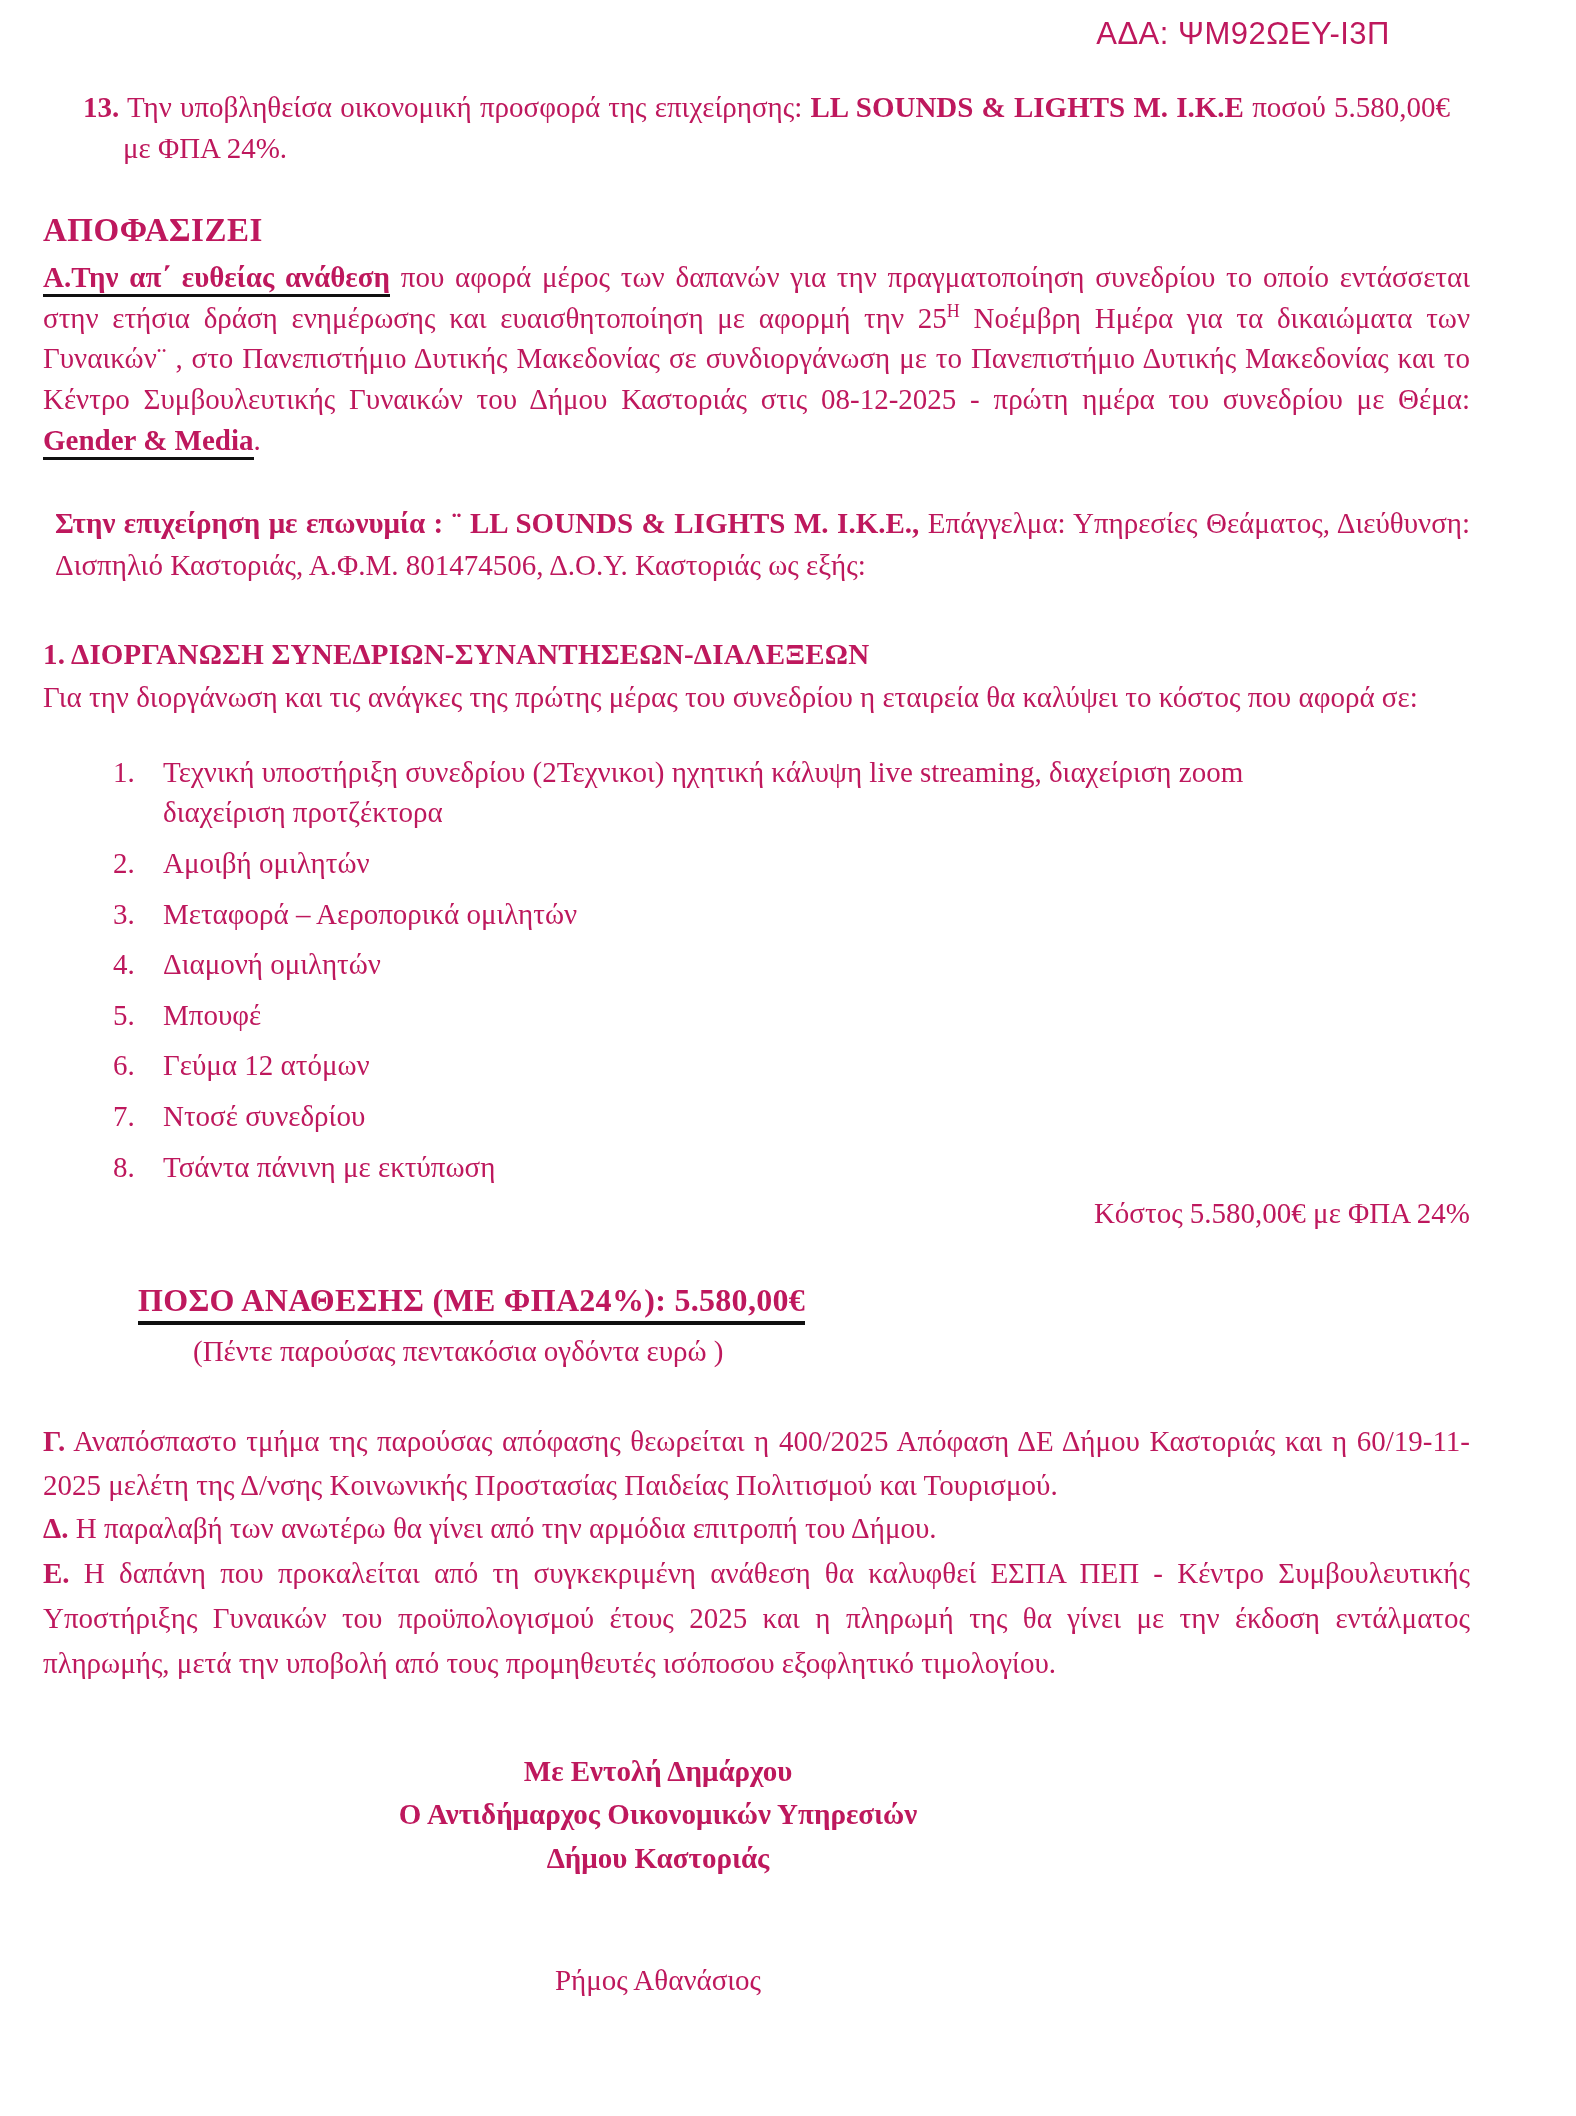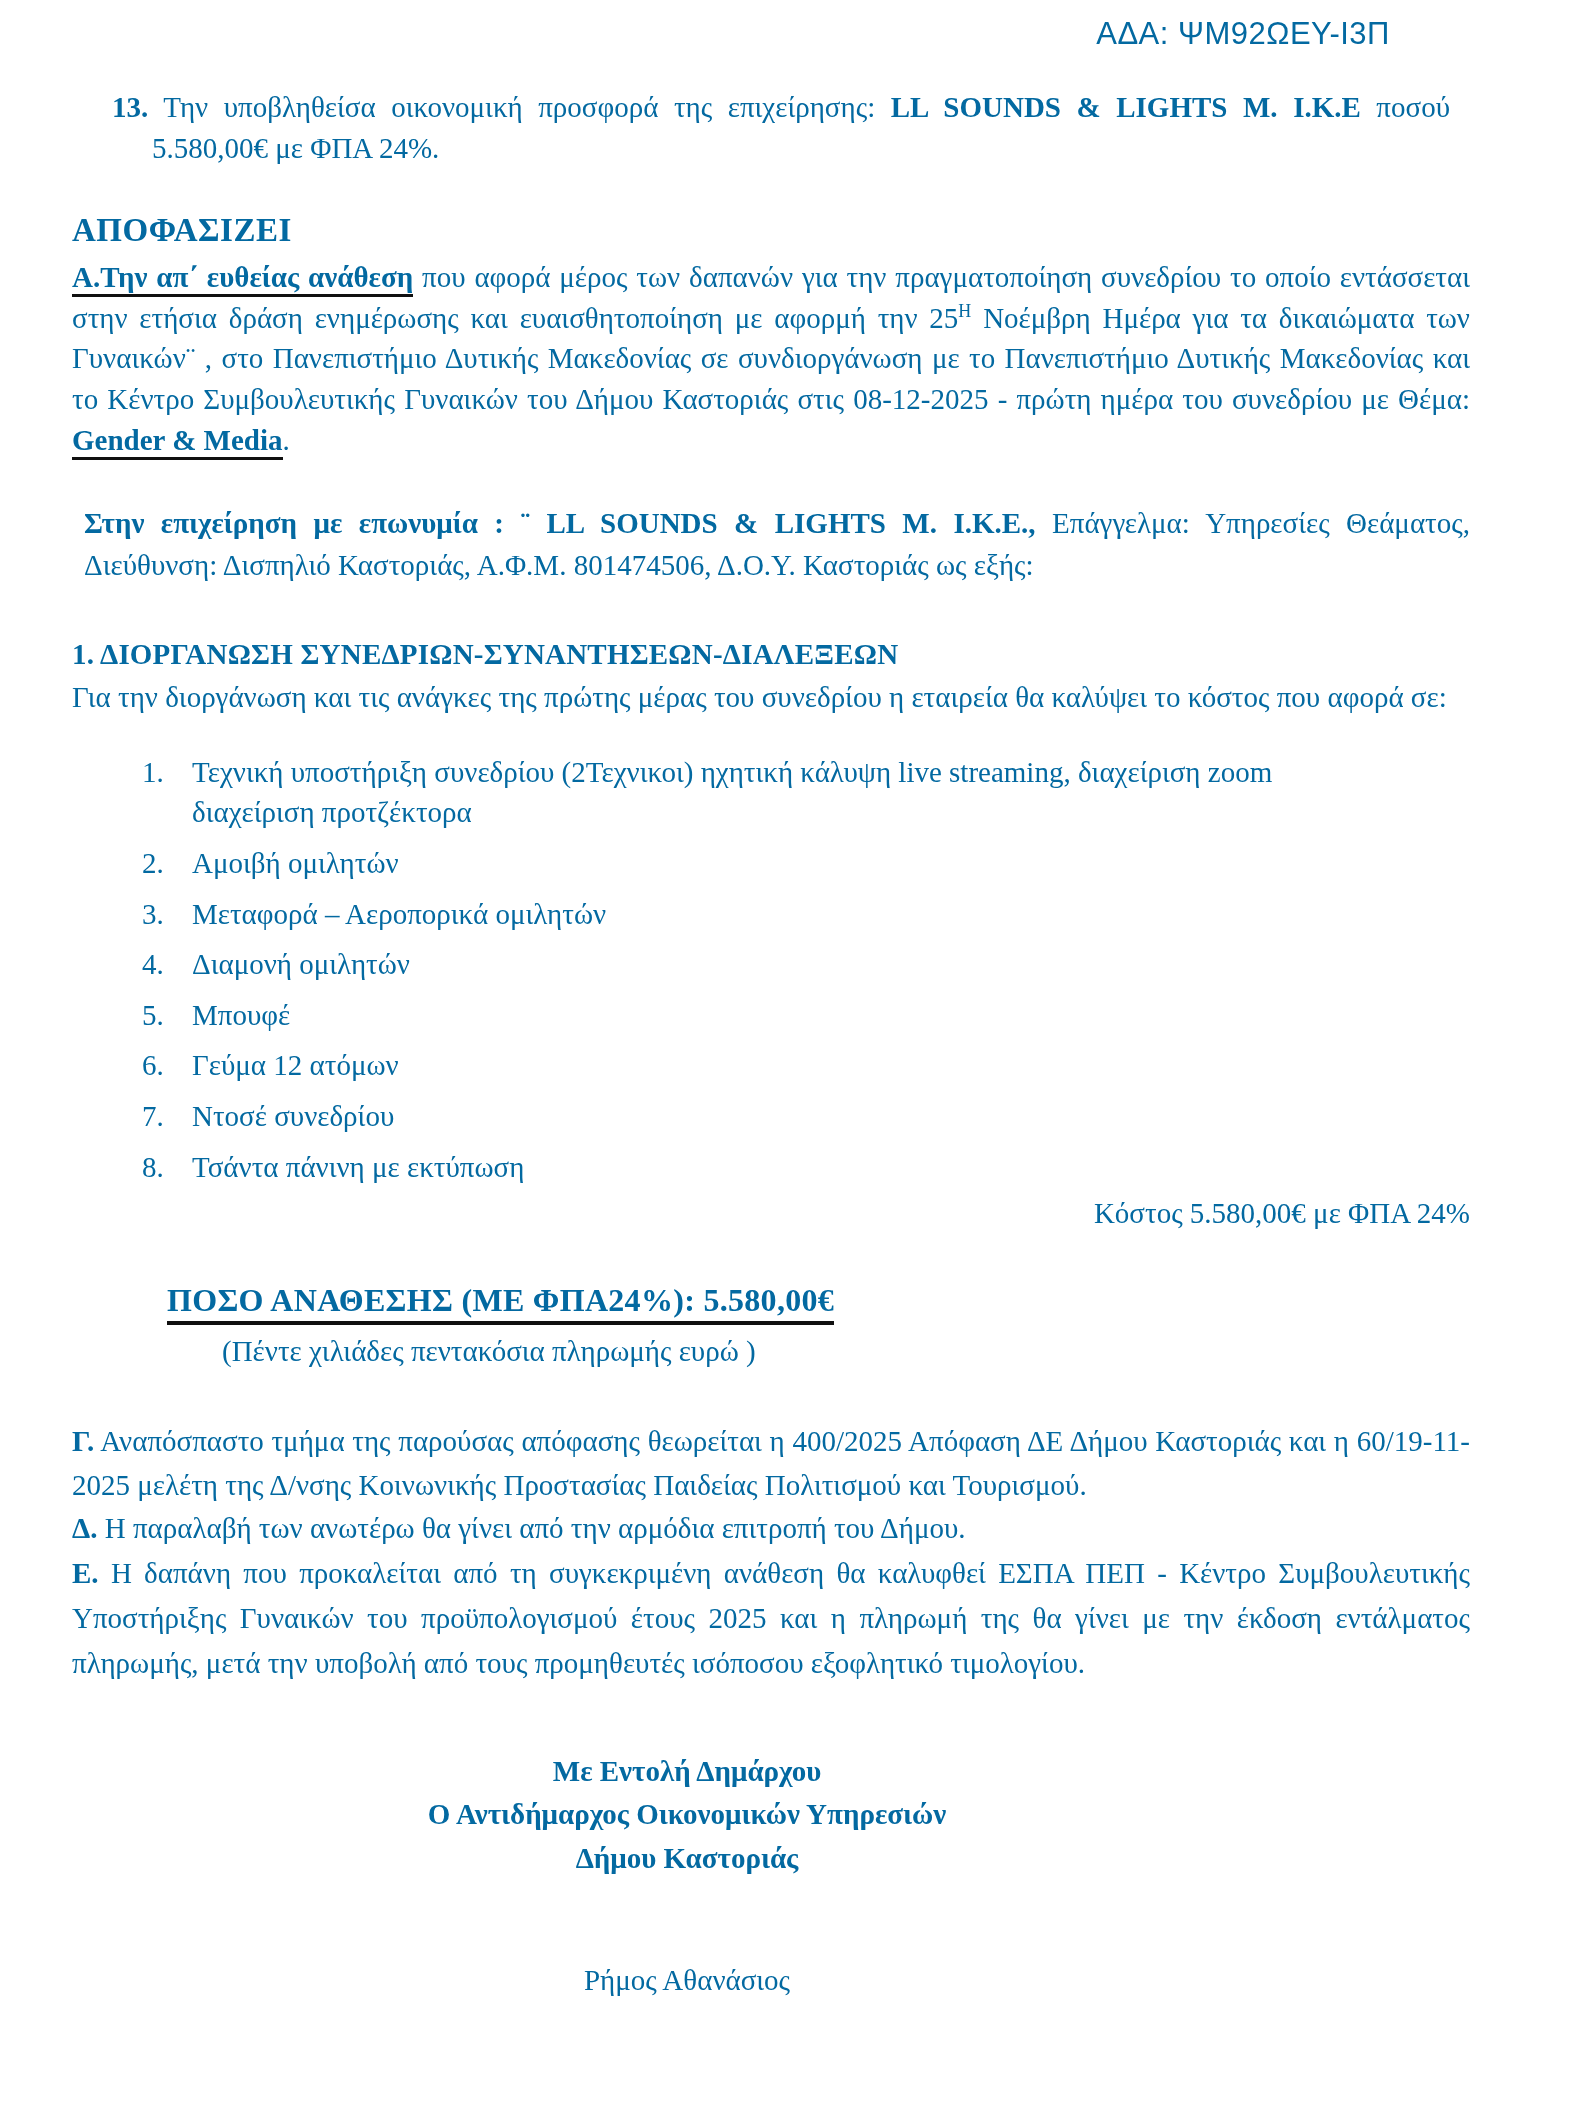--- a/index.html
+++ b/index.html
@@ -1,22 +1,22 @@
 <!DOCTYPE html>
 <html lang="el"><head>
 <meta charset="utf-8">
 <style>
   html,body{margin:0;padding:0;background:#ffffff;}
   .page{
     position:relative;
     width:1576px;height:2116px;
     box-sizing:border-box;
-    padding:16px 106px 0 72px;
+    padding:16px 106px 0 43px;
     background:#ffffff;
-    color:#0369a1;
+    color:#be185d;
     font-family:"Liberation Serif","DejaVu Serif",serif;
     font-size:29px;
     overflow:hidden;
   }
   .ada{
     font-family:"Liberation Sans","DejaVu Sans",sans-serif;
     font-size:31px;
     text-align:right;
     margin-right:80px;
     margin-bottom:34px;
@@ -163,21 +163,21 @@
       <span class="svc-text">Ντοσέ συνεδρίου</span>
     </div>
     <div class="svc-row">
       <span class="svc-num">8.</span>
       <span class="svc-text">Τσάντα πάνινη με εκτύπωση</span>
     </div>
     <div class="cost-line">Κόστος 5.580,00€ με ΦΠΑ 24%</div>
   </div>
 
   <div class="amount-heading"><span>ΠΟΣΟ ΑΝΑΘΕΣΗΣ (ΜΕ ΦΠΑ24%): 5.580,00€</span></div>
-  <div class="amount-words">(Πέντε χιλιάδες πεντακόσια πληρωμής  ευρώ )</div>
+  <div class="amount-words">(Πέντε παρούσας πεντακόσια ογδόντα  ευρώ )</div>
 
   <div class="para-c"><span class="b">Γ.</span><span>  Αναπόσπαστο τμήμα της παρούσας απόφασης θεωρείται η 400/2025 Απόφαση ΔΕ Δήμου Καστοριάς και η 60/19-11-2025 μελέτη της Δ/νσης Κοινωνικής Προστασίας Παιδείας Πολιτισμού και Τουρισμού.</span></div>
 
   <div class="para-d"><span class="b">Δ.</span><span> Η παραλαβή των ανωτέρω  θα γίνει από την αρμόδια επιτροπή του Δήμου.</span></div>
 
   <div class="para-e"><span class="b">Ε.</span><span> Η δαπάνη που προκαλείται από τη συγκεκριμένη ανάθεση θα καλυφθεί  ΕΣΠΑ ΠΕΠ - Κέντρο Συμβουλευτικής Υποστήριξης Γυναικών του προϋπολογισμού  έτους 2025 και η πληρωμή της θα γίνει με την έκδοση εντάλματος πληρωμής, μετά την υποβολή από τους προμηθευτές ισόποσου εξοφλητικό τιμολογίου.</span></div>
 
   <div class="sig-block">
     <div>Με Εντολή Δημάρχου</div>
     <div>Ο Αντιδήμαρχος Οικονομικών Υπηρεσιών</div>

